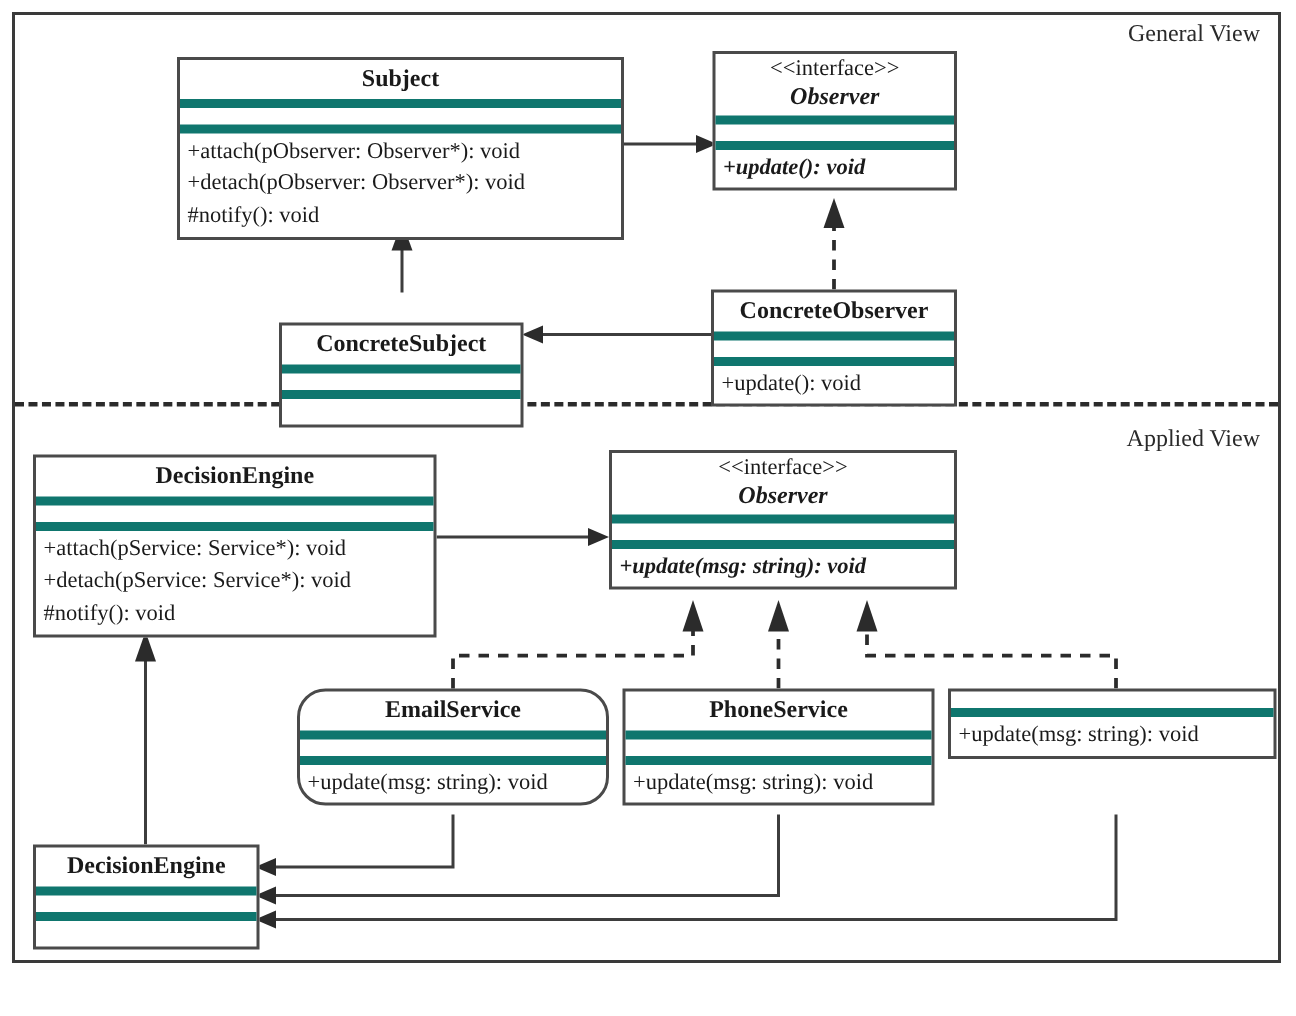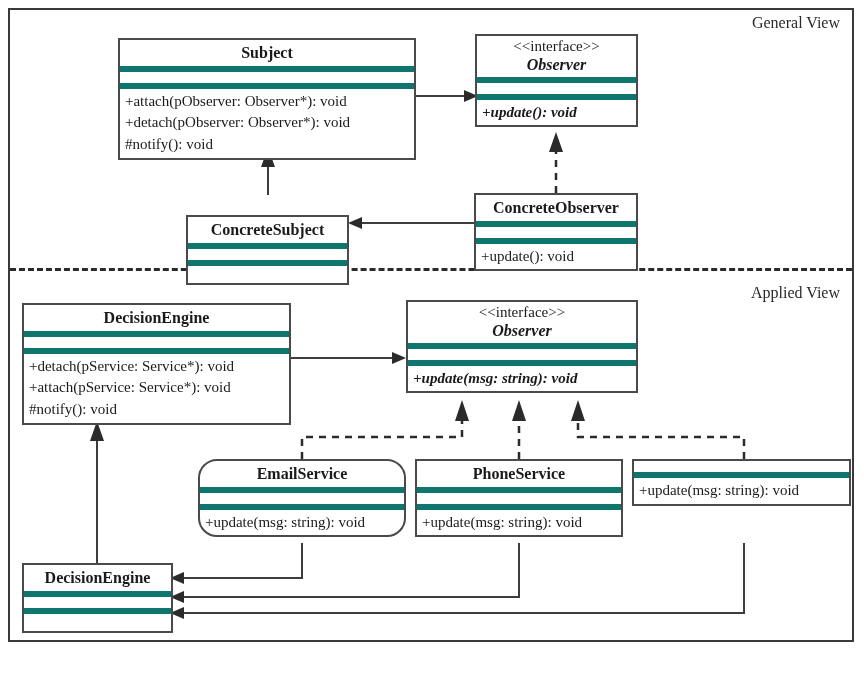--- a/index.html
+++ b/index.html
@@ -242,22 +242,22 @@
     <div class="uml-compartment cmp-attrs"></div>
     <div class="uml-compartment cmp-ops">
       <div class="op-line">+update(): void</div>
     </div>
   </div>
 
   <div class="uml-class" id="box-service-notifier" style="left:22px; top:303px; width:269px;">
     <div class="uml-compartment cmp-name">DecisionEngine</div>
     <div class="uml-compartment cmp-attrs"></div>
     <div class="uml-compartment cmp-ops">
+      <div class="op-line">+attach(pService: Service*): void</div>
       <div class="op-line">+detach(pService: Service*): void</div>
-      <div class="op-line">+attach(pService: Service*): void</div>
       <div class="op-line">#notify(): void</div>
     </div>
   </div>
 
   <div class="uml-class" id="box-service" style="left:406px; top:300px; width:232px;">
     <div class="uml-compartment cmp-name stereo">
       <span class="stereo-tag">&lt;&lt;interface&gt;&gt;</span>
       <span class="stereo-name">Observer</span>
     </div>
     <div class="uml-compartment cmp-attrs"></div>

